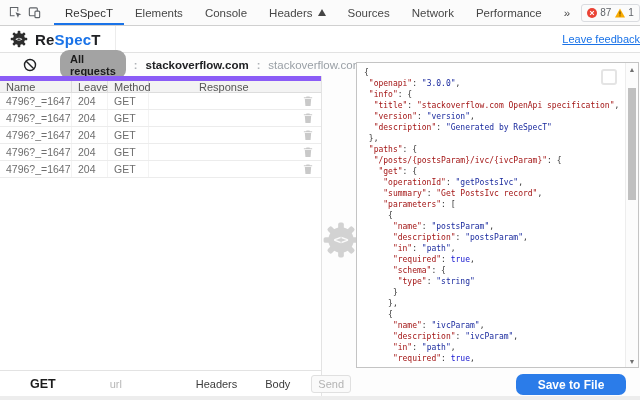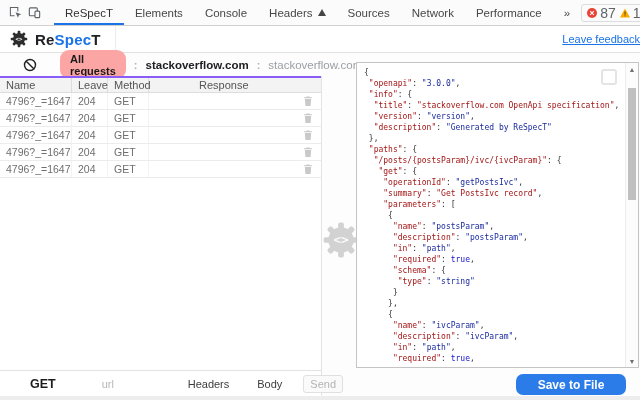--- a/index.html
+++ b/index.html
@@ -9,45 +9,45 @@
   
   .tabbar{position:absolute;left:0;top:0;width:640px;height:26px;background:#fbfbfb;border-bottom:1px solid #d0d0d0;display:flex;align-items:center;box-sizing:border-box;padding:0 6px;}
   .tb-icon{width:20px;height:20px;display:flex;align-items:center;justify-content:center;margin:0 2px;cursor:pointer;}
   .tb-sep{width:1px;height:16px;background:#d6d6d6;margin:0 5px;}
   .tabs{display:flex;height:100%;align-items:stretch;}
   .tab{display:flex;align-items:center;padding:0 11px;font-size:11.5px;color:#474747;cursor:pointer;position:relative;}
   .tab.active{color:#333;box-shadow:inset 0 -2px 0 #1a73e8;}
   .tab-warn{width:0;height:0;border-left:4px solid transparent;border-right:4px solid transparent;border-bottom:7px solid #454545;margin-left:5px;}
   .tb-right{margin-left:auto;display:flex;align-items:center;gap:7px;}
   .badge-box{display:flex;align-items:center;gap:4px;border:1px solid #dadce0;border-radius:3px;padding:1px 5px;height:14px;}
-  .badge{display:flex;align-items:center;gap:3px;font-size:14px;color:#5f6368;}
+  .badge{display:flex;align-items:center;gap:3px;font-size:10px;color:#5f6368;}
 
   
   .ext-header{position:absolute;left:0;top:26px;width:640px;height:27px;background:#ffffff;border-bottom:1px solid #e2e2e2;display:flex;align-items:center;box-sizing:border-box;}
   .logo-wrap{display:flex;align-items:center;gap:7px;padding:0 14px 0 10px;height:100%;border-right:1px solid #ececec;}
   .ext-title{font-size:15px;font-weight:700;letter-spacing:.2px;}
   .t-dark{color:#202124;} .t-blue{color:#1a73e8;}
   .feedback{margin-left:auto;font-size:11px;color:#1a73e8;text-decoration:underline;cursor:pointer;}
 
   
   .content-bg{position:absolute;left:0;top:53px;width:640px;height:343px;background:#fdfdfd;}
 
   
   .cap-toolbar{position:absolute;left:0;top:53px;width:356px;height:23px;display:flex;align-items:center;box-sizing:border-box;padding-left:10px;}
   .rec-dot{width:12px;height:12px;border-radius:50%;background:#ee4237;margin-right:13px;cursor:pointer;}
   .ban{margin-right:12px;cursor:pointer;display:flex;}
   .cap-sep{width:1px;height:15px;background:#cfcfcf;margin-right:11px;}
-  .pill{background:#fca5a5;border-radius:9px;padding:2.5px 10px;font-size:11px;font-weight:600;color:#1b1b1b;cursor:pointer;}
+  .pill{background:#a3a3a3;border-radius:9px;padding:2.5px 10px;font-size:11px;font-weight:600;color:#1b1b1b;cursor:pointer;}
   .colon{color:#aeb2b7;font-size:11px;font-weight:700;margin:0 8px;}
   .host1{font-size:11.5px;font-weight:700;color:#202124;cursor:pointer;}
   .host2{font-size:11.5px;color:#9aa0a6;cursor:pointer;}
 
   
   .req-table{position:absolute;left:0;top:76px;width:322px;height:294px;background:#fff;border-right:1px solid #e3e3e3;box-sizing:border-box;}
-  .thead{display:flex;height:17px;background:#f3f3f3;border-top:2px solid #8b5cf6;border-bottom:1px solid #ddd;box-sizing:border-box;}
+  .thead{display:flex;height:17px;background:#f3f3f3;border-top:5px solid #8b5cf6;border-bottom:1px solid #ddd;box-sizing:border-box;}
   .th{font-size:11px;color:#555;display:flex;align-items:center;padding-left:6px;box-sizing:border-box;border-right:1px solid #ddd;}
   .th:last-child{border-right:none;}
   .tr{display:flex;height:17px;border-bottom:1px solid #ececec;box-sizing:border-box;cursor:pointer;}
   .td{font-size:10.5px;color:#6e6e6e;display:flex;align-items:center;padding-left:6px;box-sizing:border-box;border-right:1px solid #f3f3f3;white-space:nowrap;overflow:hidden;}
   .td:last-child{border-right:none;}
   .c-name{width:72px;} .c-status{width:36px;} .c-method{width:41px;} .c-resp{flex:1;margin-left:44px;}
   .td.c-resp{justify-content:flex-end;padding-right:8px;}
   .trash-btn{background:none;border:none;padding:0;margin:0;cursor:pointer;display:flex;}
 
   
@@ -61,21 +61,21 @@
   .copy-ghost{position:absolute;right:21px;top:6px;width:12px;height:12px;border:2px solid #e4e4e4;border-radius:3px;cursor:pointer;}
   .vscroll{position:absolute;right:0;top:0;bottom:0;width:12px;background:#fcfcfc;border-left:1px solid #ededed;}
   .sb-arrow{position:absolute;left:0;width:12px;height:12px;display:flex;align-items:center;justify-content:center;font-size:7px;color:#707070;cursor:pointer;}
   .sb-up{top:0;} .sb-down{bottom:0;}
   .sb-thumb{position:absolute;left:1.5px;top:25px;width:8px;height:112px;background:#c0c0c0;cursor:pointer;}
 
   
   .req-bar{position:absolute;left:0;top:370px;width:322px;height:26px;background:#fff;border-top:1px solid #e3e3e3;border-right:1px solid #e3e3e3;display:flex;align-items:center;box-sizing:border-box;}
   .method{margin-left:30px;font-size:12.5px;font-weight:700;color:#1c1c1c;cursor:pointer;}
   .rb-sep{width:1px;height:16px;background:#dcdcdc;margin-left:44px;}
-  .url-input{width:58px;border:none;outline:none;font-size:11px;color:#333;background:transparent;font-family:"Liberation Sans",sans-serif;}
+  .url-input{margin-left:8px;width:58px;border:none;outline:none;font-size:11px;color:#333;background:transparent;font-family:"Liberation Sans",sans-serif;}
   .url-input::placeholder{color:#b7b7b7;}
   .rb-label{font-size:11px;color:#3c3c3c;cursor:pointer;}
   .lbl-headers{margin-left:26px;} .lbl-body{margin-left:28px;}
   .send-btn{margin-left:21px;width:44px;height:18px;border:1px solid #e0e0e0;border-radius:3px;background:#fafafa;color:#b3b3b3;font-size:11px;font-family:"Liberation Sans",sans-serif;cursor:default;}
 
   
   .save-btn{position:absolute;left:516px;top:374px;width:110px;height:21px;background:#2b7ce9;border:none;border-radius:7px;color:#fff;font-size:12px;font-weight:600;font-family:"Liberation Sans",sans-serif;cursor:pointer;}
   .bottom-strip{position:absolute;left:0;top:396px;width:640px;height:4px;background:#ededed;}
 </style>
 </head>

